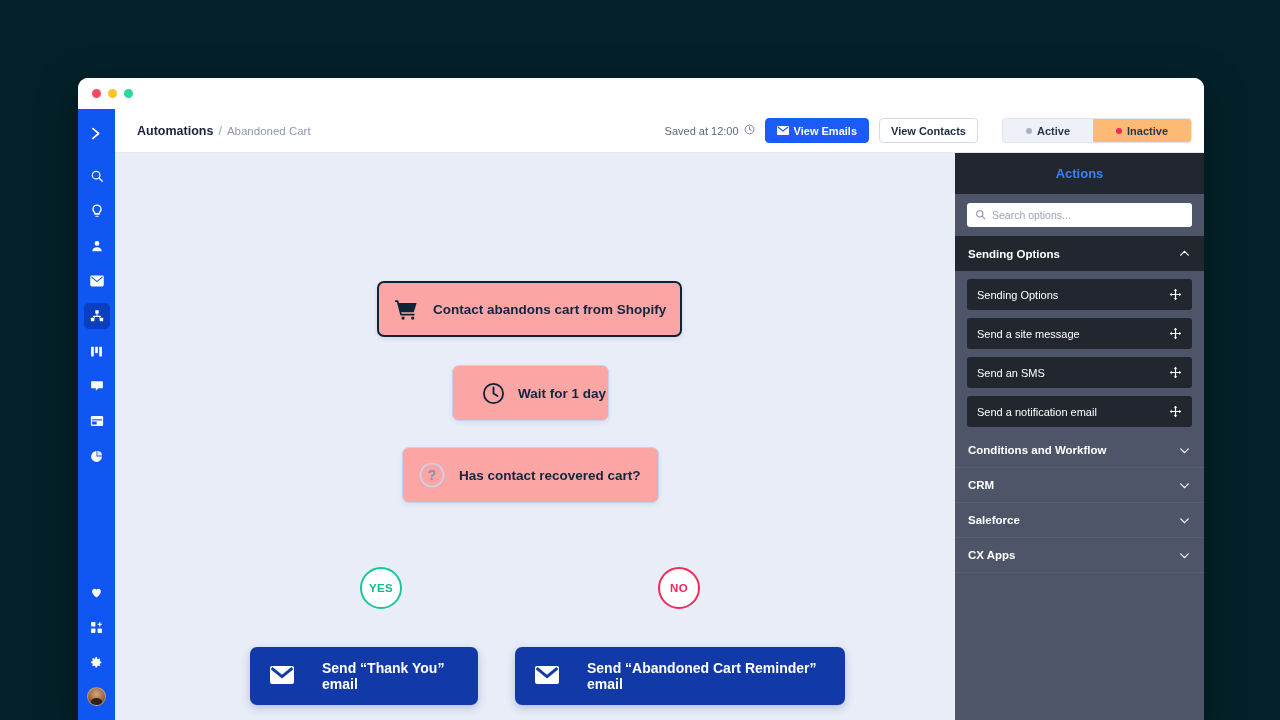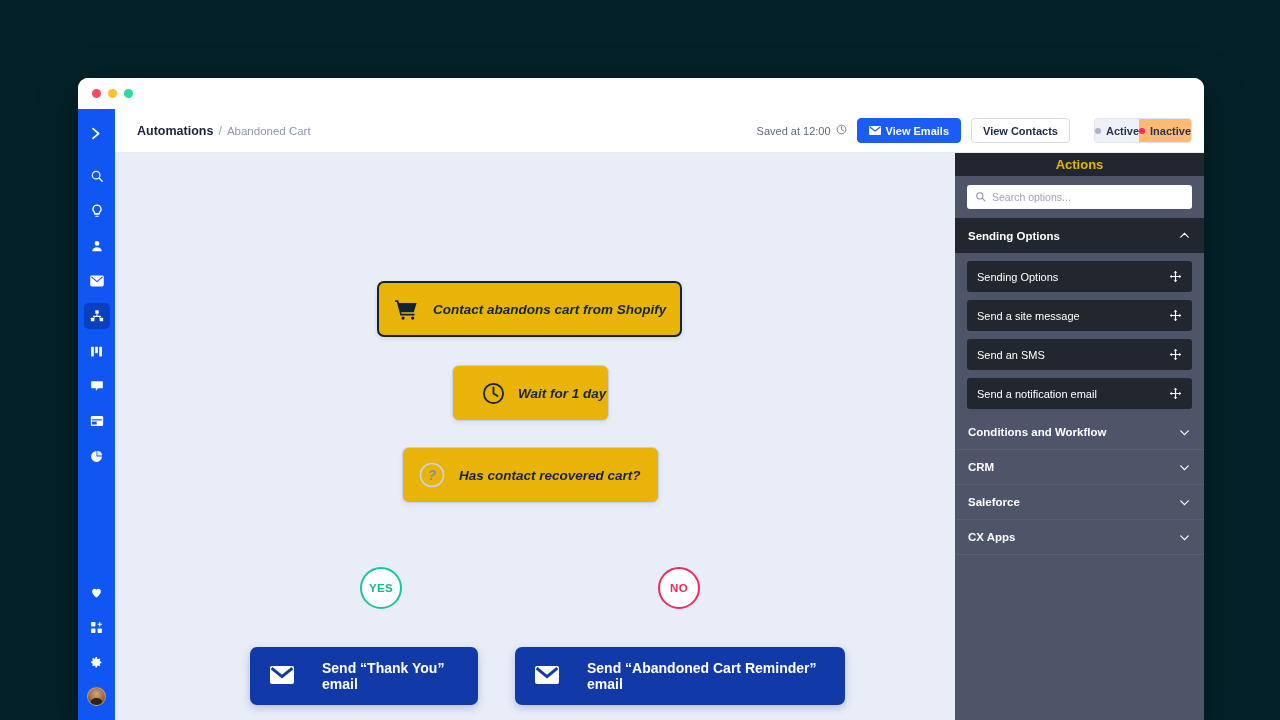--- a/index.html
+++ b/index.html
@@ -89,37 +89,37 @@
     display: flex; align-items: center; gap: 5px; padding: 0 11px;
     cursor: pointer; white-space: nowrap;
   }
   .tb-btn.primary { background: #1a5cf5; color: #fff; border: 1px solid #1a5cf5; }
   .tb-btn.ghost   { background: #fff; color: #1d2a44; border: 1px solid #d5dbe8; }
   #status-toggle {
     display: flex; background: #eef1f7; border: 1px solid #dfe4ee;
     border-radius: 4px; overflow: hidden; height: 25px; margin-left: 14px;
   }
   .status-opt {
-    display: flex; align-items: center; gap: 5px; padding: 0 0;
+    display: flex; align-items: center; gap: 5px; padding: 0 23px;
     font-size: 11px; font-weight: bold; color: #2a3550; cursor: pointer; text-align: right;
   }
   .status-opt.selected { background: #fdba74; }
   .status-dot { width: 6px; height: 6px; border-radius: 50%; }
 
   #content-row { flex: 1; display: flex; min-height: 0; }
 
   
   #canvas {
     flex: 1; background: #e9edf7; position: relative; overflow: hidden;
   }
   #flow-svg { position: absolute; inset: 0; }
 
   .node {
     position: absolute; display: flex; align-items: center;
-    background: #eab308; border-radius: 7px; font-style: italic;
+    background: #fca5a5; border-radius: 7px;
   }
   .node .node-label { font-size: 13.5px; font-weight: bold; color: #14253e; }
   .node .node-icon { display: flex; align-items: center; justify-content: center; flex: none; }
 
   #node-trigger {
     left: 262px; top: 128px; width: 305px; height: 56px;
     border: 2.5px solid #0d2436; padding-left: 16px; gap: 15px;
     box-shadow: 0 2px 5px rgba(16,31,60,.10);
   }
   #node-wait {
@@ -149,21 +149,21 @@
   }
   #email-yes { left: 135px; top: 494px; width: 228px; }
   #email-no  { left: 400px; top: 494px; width: 330px; }
 
   
   #actions-panel {
     width: 249px; flex: none; background: #4e5569;
     display: flex; flex-direction: column;
   }
   #panel-title {
-    height: 23px; background: #22262f; color: #eab308;
+    height: 41px; background: #22262f; color: #3b82f6;
     font-size: 13px; font-weight: bold;
     display: flex; align-items: center; justify-content: center; flex: none;
   }
   #search-wrap { padding: 9px 12px; flex: none; }
   #search-box {
     height: 24px; background: #ffffff; border-radius: 3px;
     display: flex; align-items: center; gap: 6px; padding: 0 8px;
   }
   #search-input {
     border: none; outline: none; flex: 1; font-size: 10.5px;

